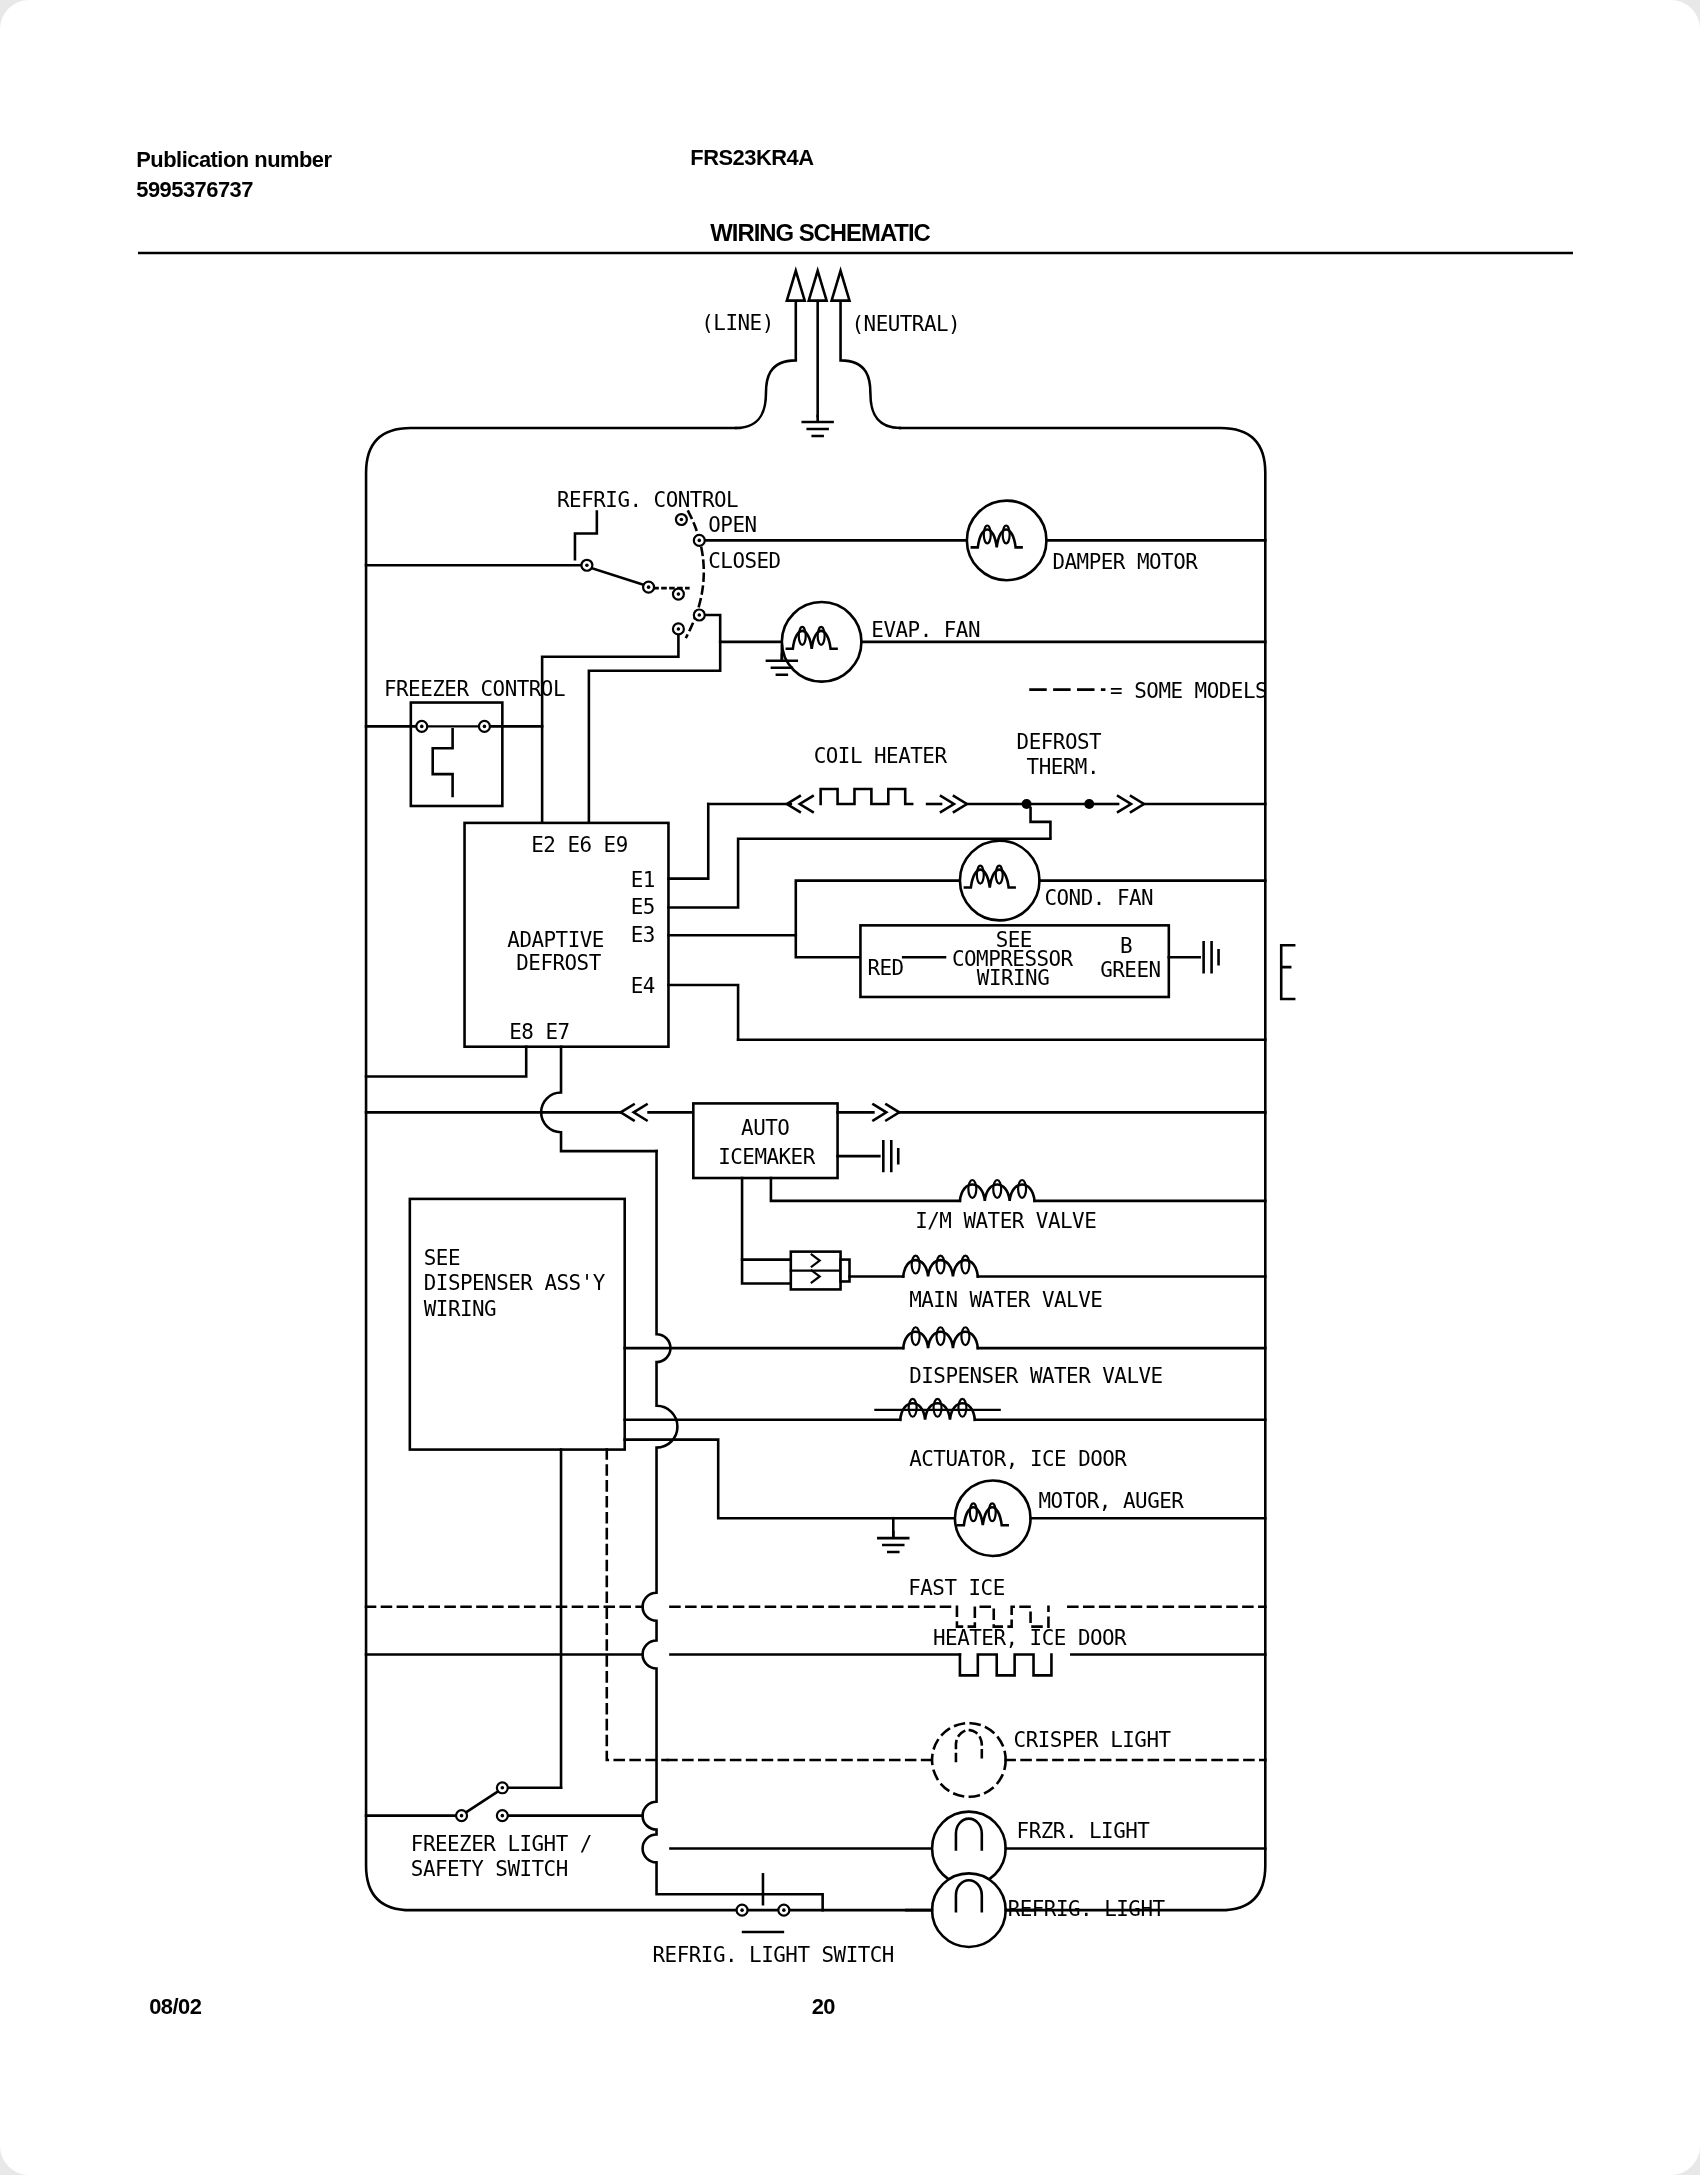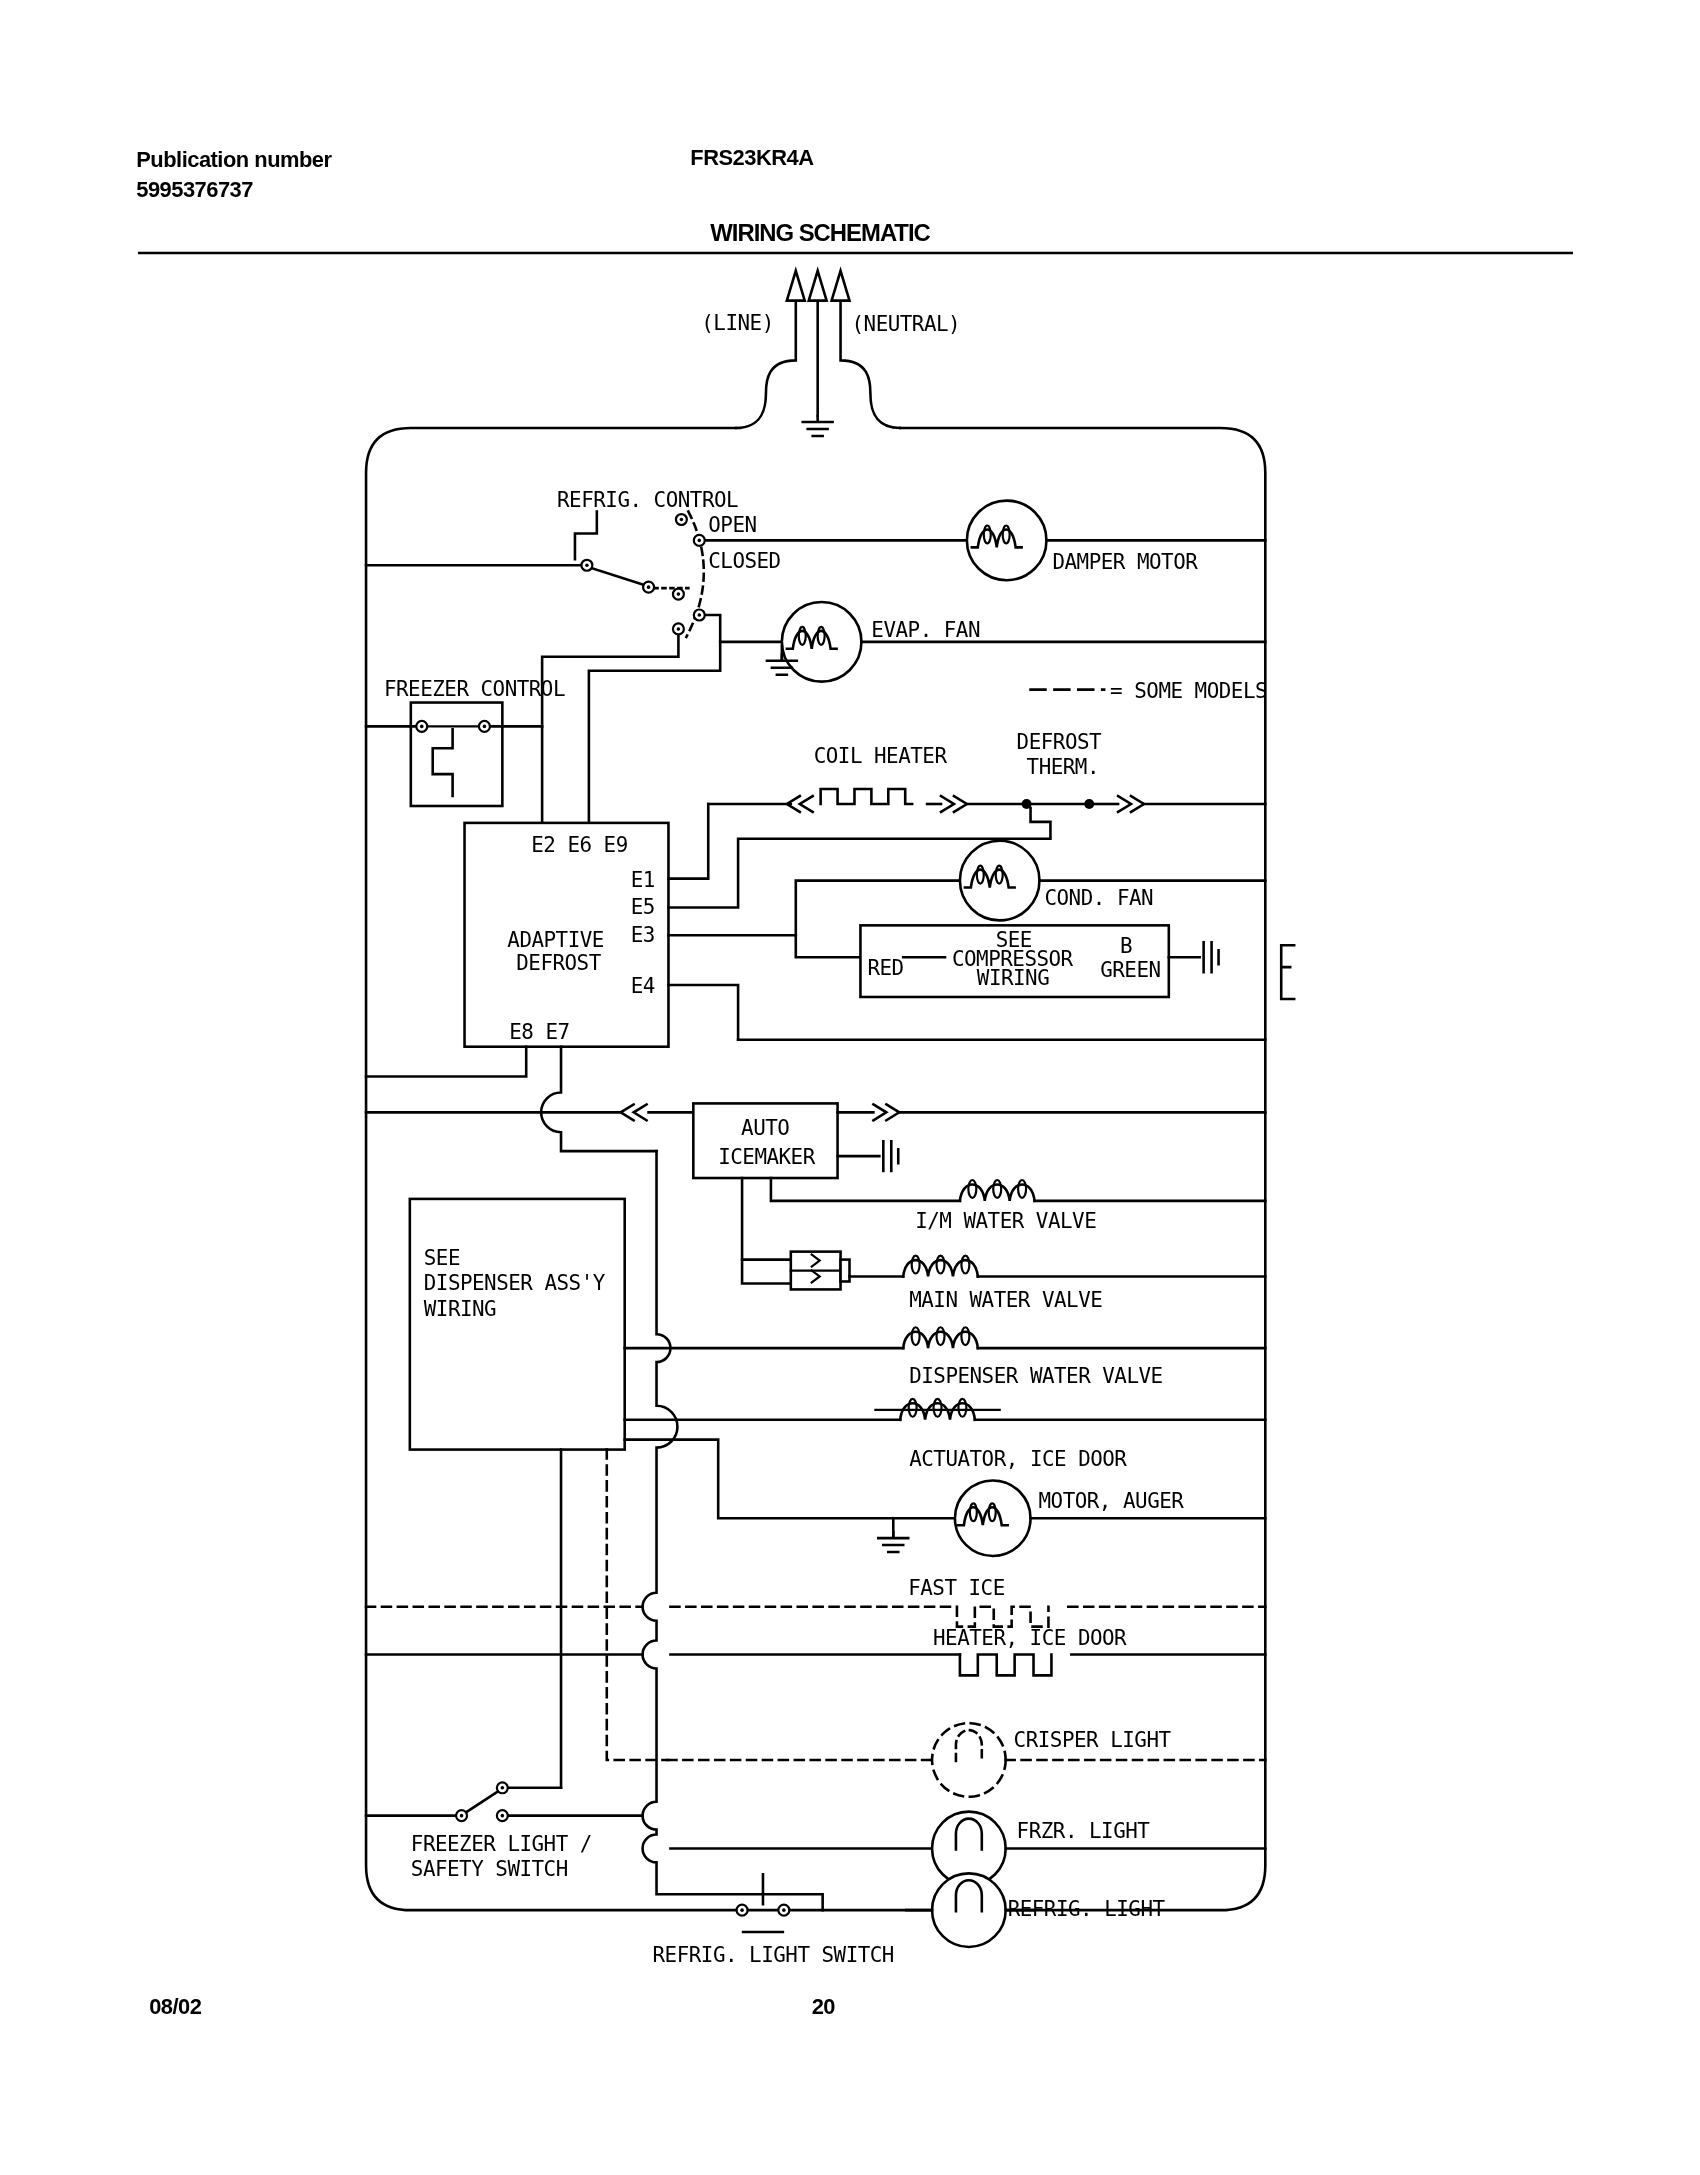--- a/index.html
+++ b/index.html
@@ -1,16 +1,16 @@
 <!DOCTYPE html>
 <html><head>
 <meta charset="utf-8">
 <style>
   html,body{margin:0;padding:0;background:#e8e8e8;}
-  .page{position:relative;width:1700px;height:2175px;background:#ffffff;margin:0 auto;overflow:hidden;}
+  .page{position:relative;width:1700px;height:2175px;background:#ffffff;margin:0 auto;overflow:hidden;border-radius:29px;}
   svg{position:absolute;left:0;top:0;}
   .wire{stroke:#000;stroke-width:2.6;fill:none;stroke-linecap:square;}
   .thin{stroke-width:2.2;}
   .dash{stroke-dasharray:9 7;}
   .dash2{stroke-dasharray:7 6;}
   .dash3{stroke-dasharray:3 5;}
   .dashleg{stroke-dasharray:15 9;}
   .fillw{fill:#fff;}
   .dot{fill:#000;stroke:none;}
   text{fill:#000;stroke:none;}

